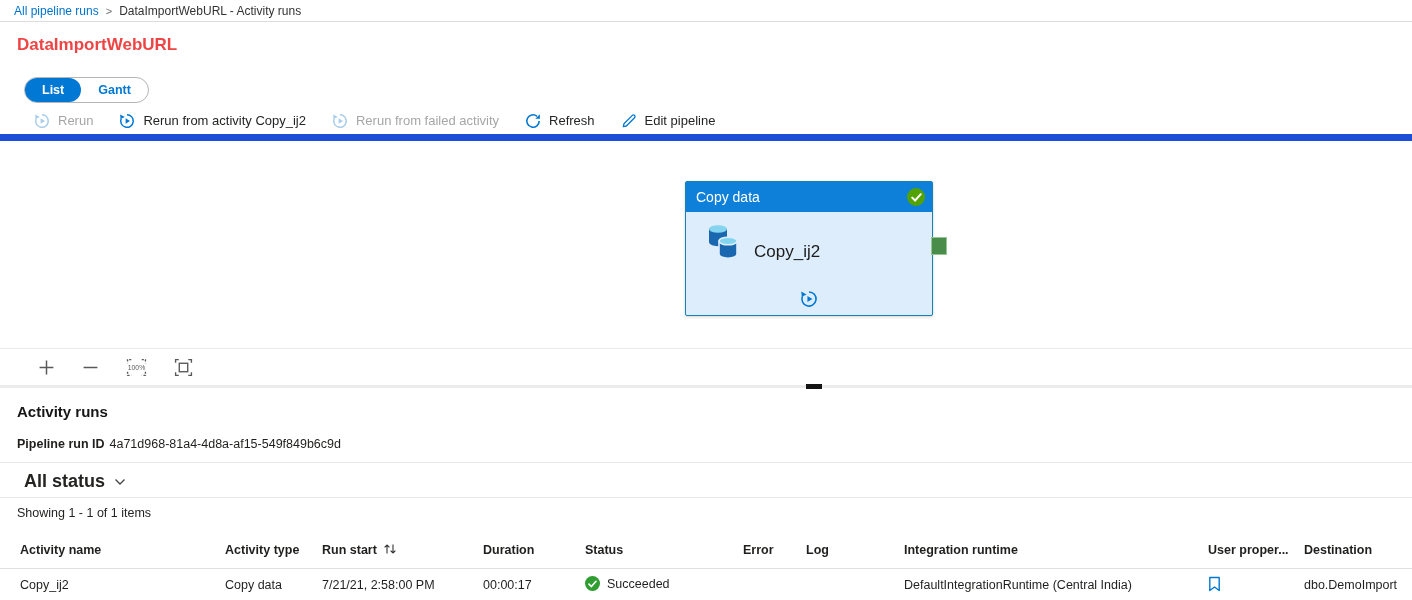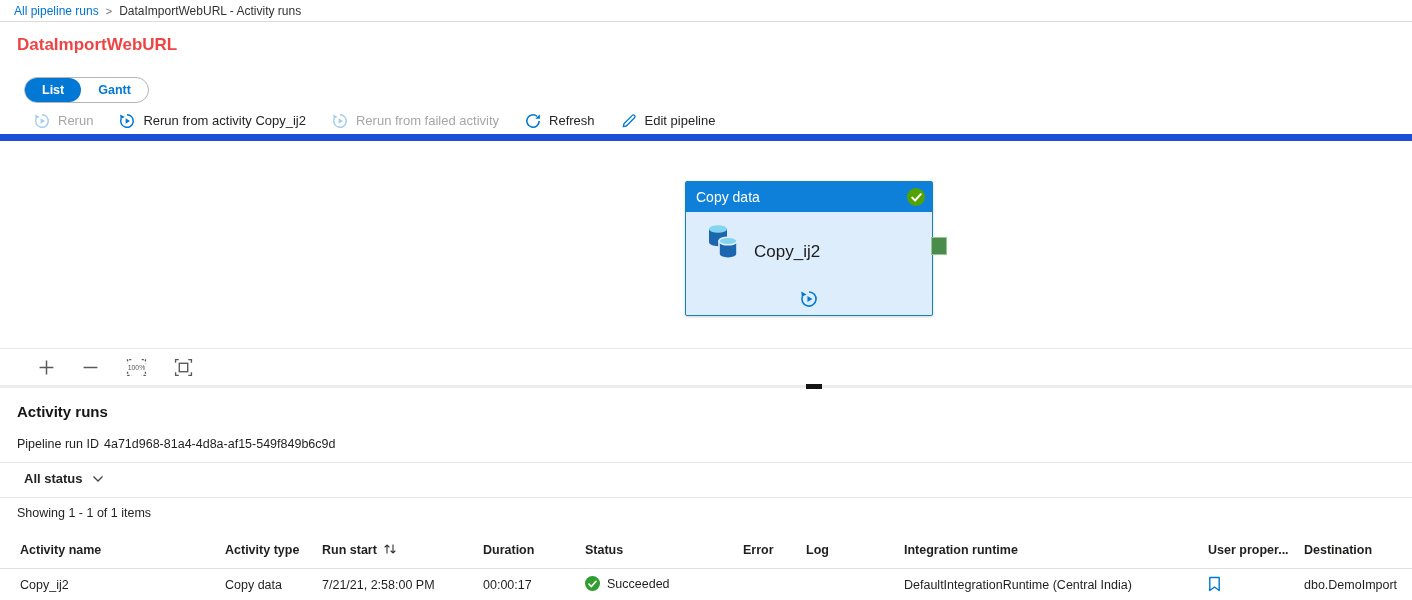--- a/index.html
+++ b/index.html
@@ -45,24 +45,24 @@
   
   .canvas-controls{position:absolute;top:348px;left:0;width:100%;height:37px;border-top:1px solid #eaeaea;
     display:flex;align-items:center;padding-left:38px;box-sizing:border-box;gap:27px;}
   .cbtn{background:none;border:none;padding:0;display:flex;align-items:center;color:#595959;cursor:pointer;}
   
   .splitter{position:absolute;top:385px;left:0;width:100%;height:3px;background:#ececec;}
   .splitter-handle{position:absolute;top:384px;left:806px;width:16px;height:5px;background:#141414;cursor:row-resize;}
   
   .ar-heading{position:absolute;left:17px;top:403px;font-size:15px;font-weight:700;color:#161616;}
   .ar-runid{position:absolute;left:17px;top:437px;font-size:12.5px;color:#201f1e;}
-  .ar-runid b{font-weight:400;margin-right:5px;}
+  .ar-runid b{font-weight:700;margin-right:5px;}
   .hr1{position:absolute;top:462px;left:0;width:100%;border-top:1px solid #e8e8e8;}
   .status-filter{position:absolute;left:24px;top:471px;display:inline-flex;align-items:center;gap:9px;
-    background:none;border:none;padding:0;font-family:inherit;font-size:13px;font-weight:600;color:#252423;cursor:pointer;}
+    background:none;border:none;padding:0;font-family:inherit;font-size:18px;font-weight:600;color:#252423;cursor:pointer;}
   .hr2{position:absolute;top:497px;left:0;width:100%;border-top:1px solid #e8e8e8;}
   .showing{position:absolute;left:17px;top:506px;font-size:12.5px;color:#252423;}
   
   .thead{position:absolute;top:534px;left:0;width:100%;height:34px;border-bottom:1px solid #e0e0e0;
     font-size:12.5px;font-weight:600;color:#201f1e;}
   .thead .th{position:absolute;top:9px;white-space:nowrap;}
   .trow{position:absolute;top:568px;left:0;width:100%;height:32px;font-size:12.5px;color:#201f1e;}
   .trow .td{position:absolute;top:10px;white-space:nowrap;}
   .c0{left:20px;} .c1{left:225px;} .c2{left:322px;} .c3{left:483px;} .c4{left:585px;}
   .c5{left:743px;} .c6{left:806px;} .c7{left:904px;} .c8{left:1208px;} .c9{left:1304px;}

